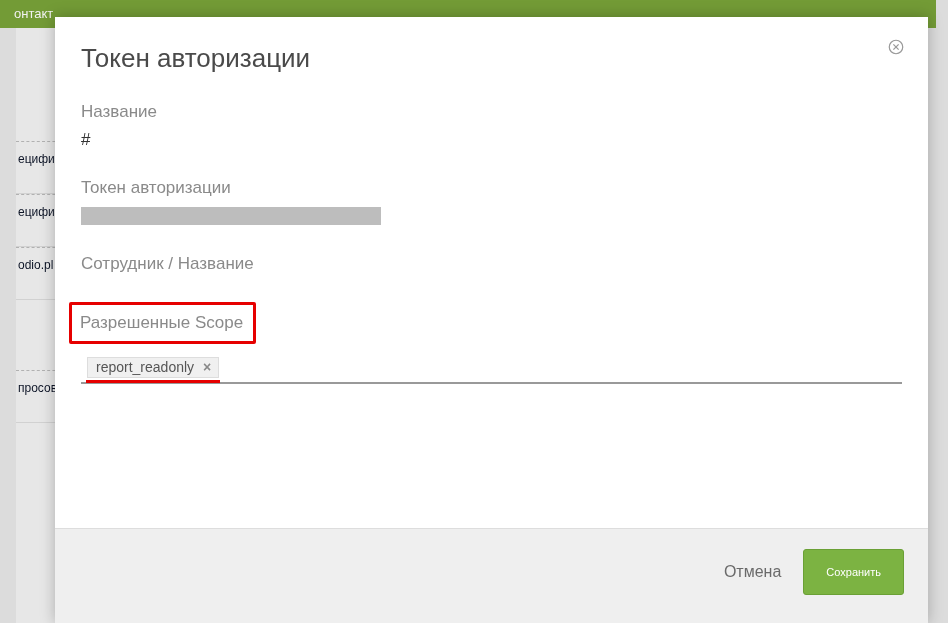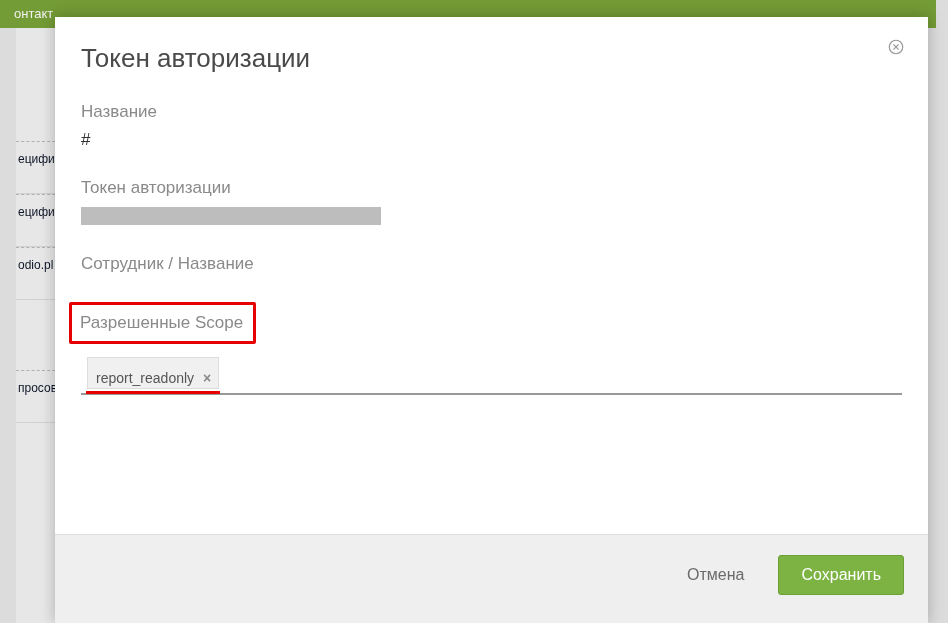--- a/index.html
+++ b/index.html
@@ -107,21 +107,21 @@
       border-bottom: 2px solid #999;
       padding: 5px 6px 4px;
       min-height: 32px;
     }
     .tag {
       display: inline-flex;
       align-items: center;
       background: #f0f0f0;
       color: #555;
       font-size: 14px;
-      padding: 12px 4px 2px 8px;
+      padding: 1px 4px 2px 8px;
       border: 1px solid #ddd;
       position: relative;
       text-align: right;
     }
     .tag::after {
       content:"";
       position:absolute;
       left: -2px; right: -2px; bottom: -6px;
       height: 3px;
       background: #e60000;
@@ -136,36 +136,36 @@
     }
     
     .modal-footer {
       position: absolute;
       left: 0; right: 0; bottom: 0;
       background: #efefef;
       border-top: 1px solid #ddd;
       padding: 20px 24px 28px;
       display: flex;
       justify-content: flex-end;
-      gap: 34px;
+      gap: 22px;
       align-items: center;
     }
     .btn-cancel {
       background: transparent;
       border: none;
       color: #6a6a6a;
       font-size: 16px;
       cursor: pointer;
     }
     .btn-save {
       background: #7cb342;
       border: 1px solid #6aa035;
       color: #fff;
-      font-size: 16px;
-      padding: 10px 22px;
+      font-size: 11px;
+      padding: 16px 22px;
       border-radius: 3px;
       cursor: pointer;
     }
   </style>
 </head>
 <body>
 
 <div class="bg-header">
   <span>онтакт</span>
 </div>

